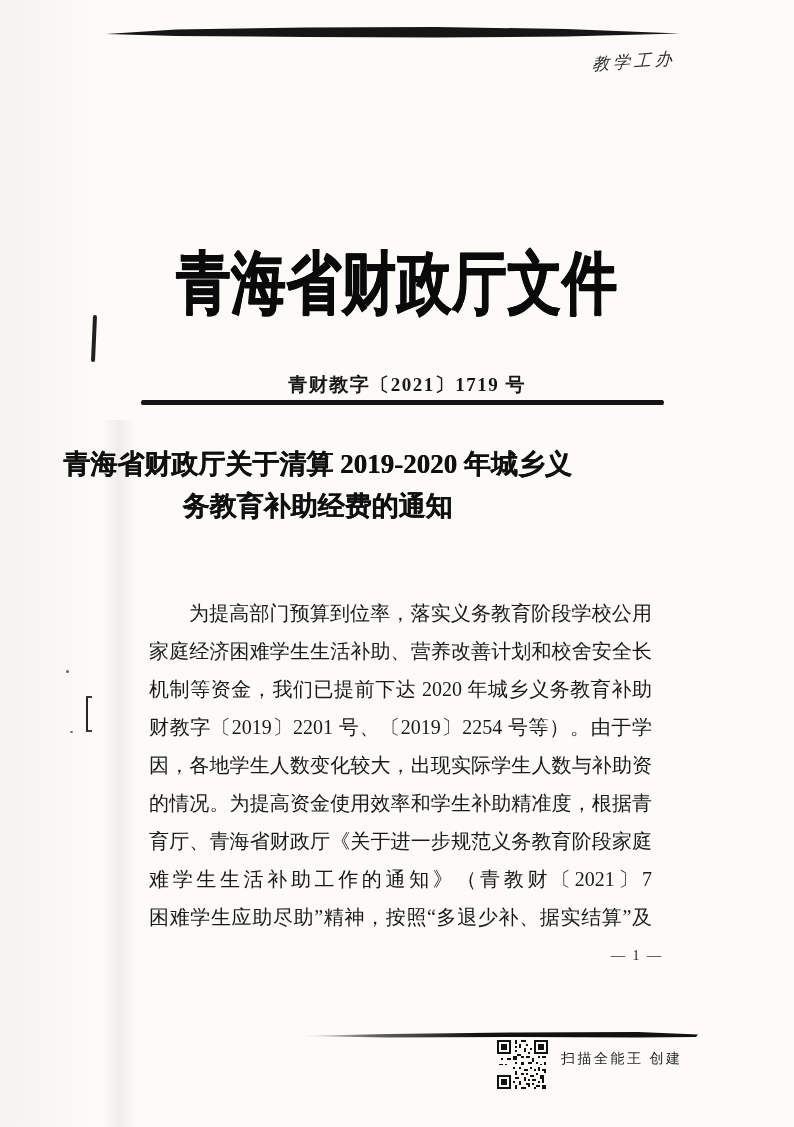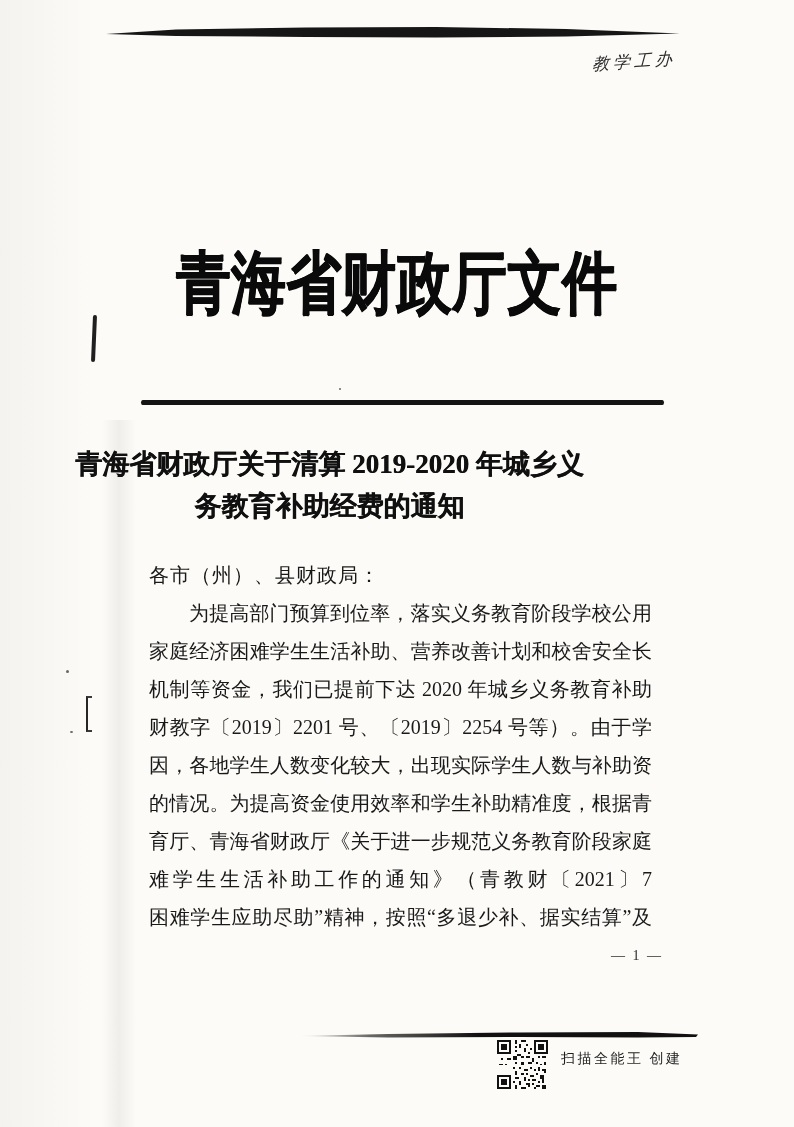--- a/index.html
+++ b/index.html
@@ -44,21 +44,21 @@
   .doc-number{
     position:absolute;left:20px;top:372px;width:774px;
     text-align:center;font-size:19px;letter-spacing:1.5px;color:#161616;
     font-weight:bold;
   }
   .rule{
     position:absolute;left:141px;top:400px;width:523px;height:5px;
     background:#141414;border-radius:2px/3px;
   }
   .notice-title{
-    position:absolute;left:12px;top:443px;width:635px;
+    position:absolute;left:0;top:443px;width:635px;
     text-align:center;font-size:27px;font-weight:bold;line-height:42px;
     color:#101010;
     text-shadow:0.4px 0 #101010;
     white-space:nowrap;
   }
   .salutation{
     position:absolute;left:149px;top:562px;
     font-size:20px;letter-spacing:1px;color:#191919;
   }
   .body-block{
@@ -103,28 +103,28 @@
   <div class="shade-left"></div>
   <div class="fold-band"></div>
 
   <svg class="artifact-top" viewBox="0 0 574 14" preserveAspectRatio="none">
     <polygon points="0,8 70,3.5 200,1.5 330,1 460,3 574,7.5 460,10.5 330,11.5 200,11 70,10" fill="#161616"></polygon>
   </svg>
 
   <div class="handwriting">教学工办</div>
 
   <div class="letterhead-title">青海省财政厅文件</div>
+  <div class="doc-number">青财教字〔2021〕1719 号</div>
   <div class="rule"></div>
 
   <div class="notice-title">
     <div>青海省财政厅关于清算 2019-2020 年城乡义</div>
     <div>务教育补助经费的通知</div>
   </div>
 
-  <div class="salutation">各市（州）、县财政局：</div>
 
   <div class="body-block">
     <div class="body-line first">为提高部门预算到位率，落实义务教育阶段学校公用经费、</div>
     <div class="body-line">家庭经济困难学生生活补助、营养改善计划和校舍安全长效保障</div>
     <div class="body-line">机制等资金，我们已提前下达 2020 年城乡义务教育补助经费（青</div>
     <div class="body-line">财教字〔2019〕2201 号、〔2019〕2254 号等）。由于学生流动等原</div>
     <div class="body-line">因，各地学生人数变化较大，出现实际学生人数与补助资金不符</div>
     <div class="body-line">的情况。为提高资金使用效率和学生补助精准度，根据青海省教</div>
     <div class="body-line">育厅、青海省财政厅《关于进一步规范义务教育阶段家庭经济困</div>
     <div class="body-line">难学生生活补助工作的通知》（青教财〔2021〕7 号）“家庭经济</div>

